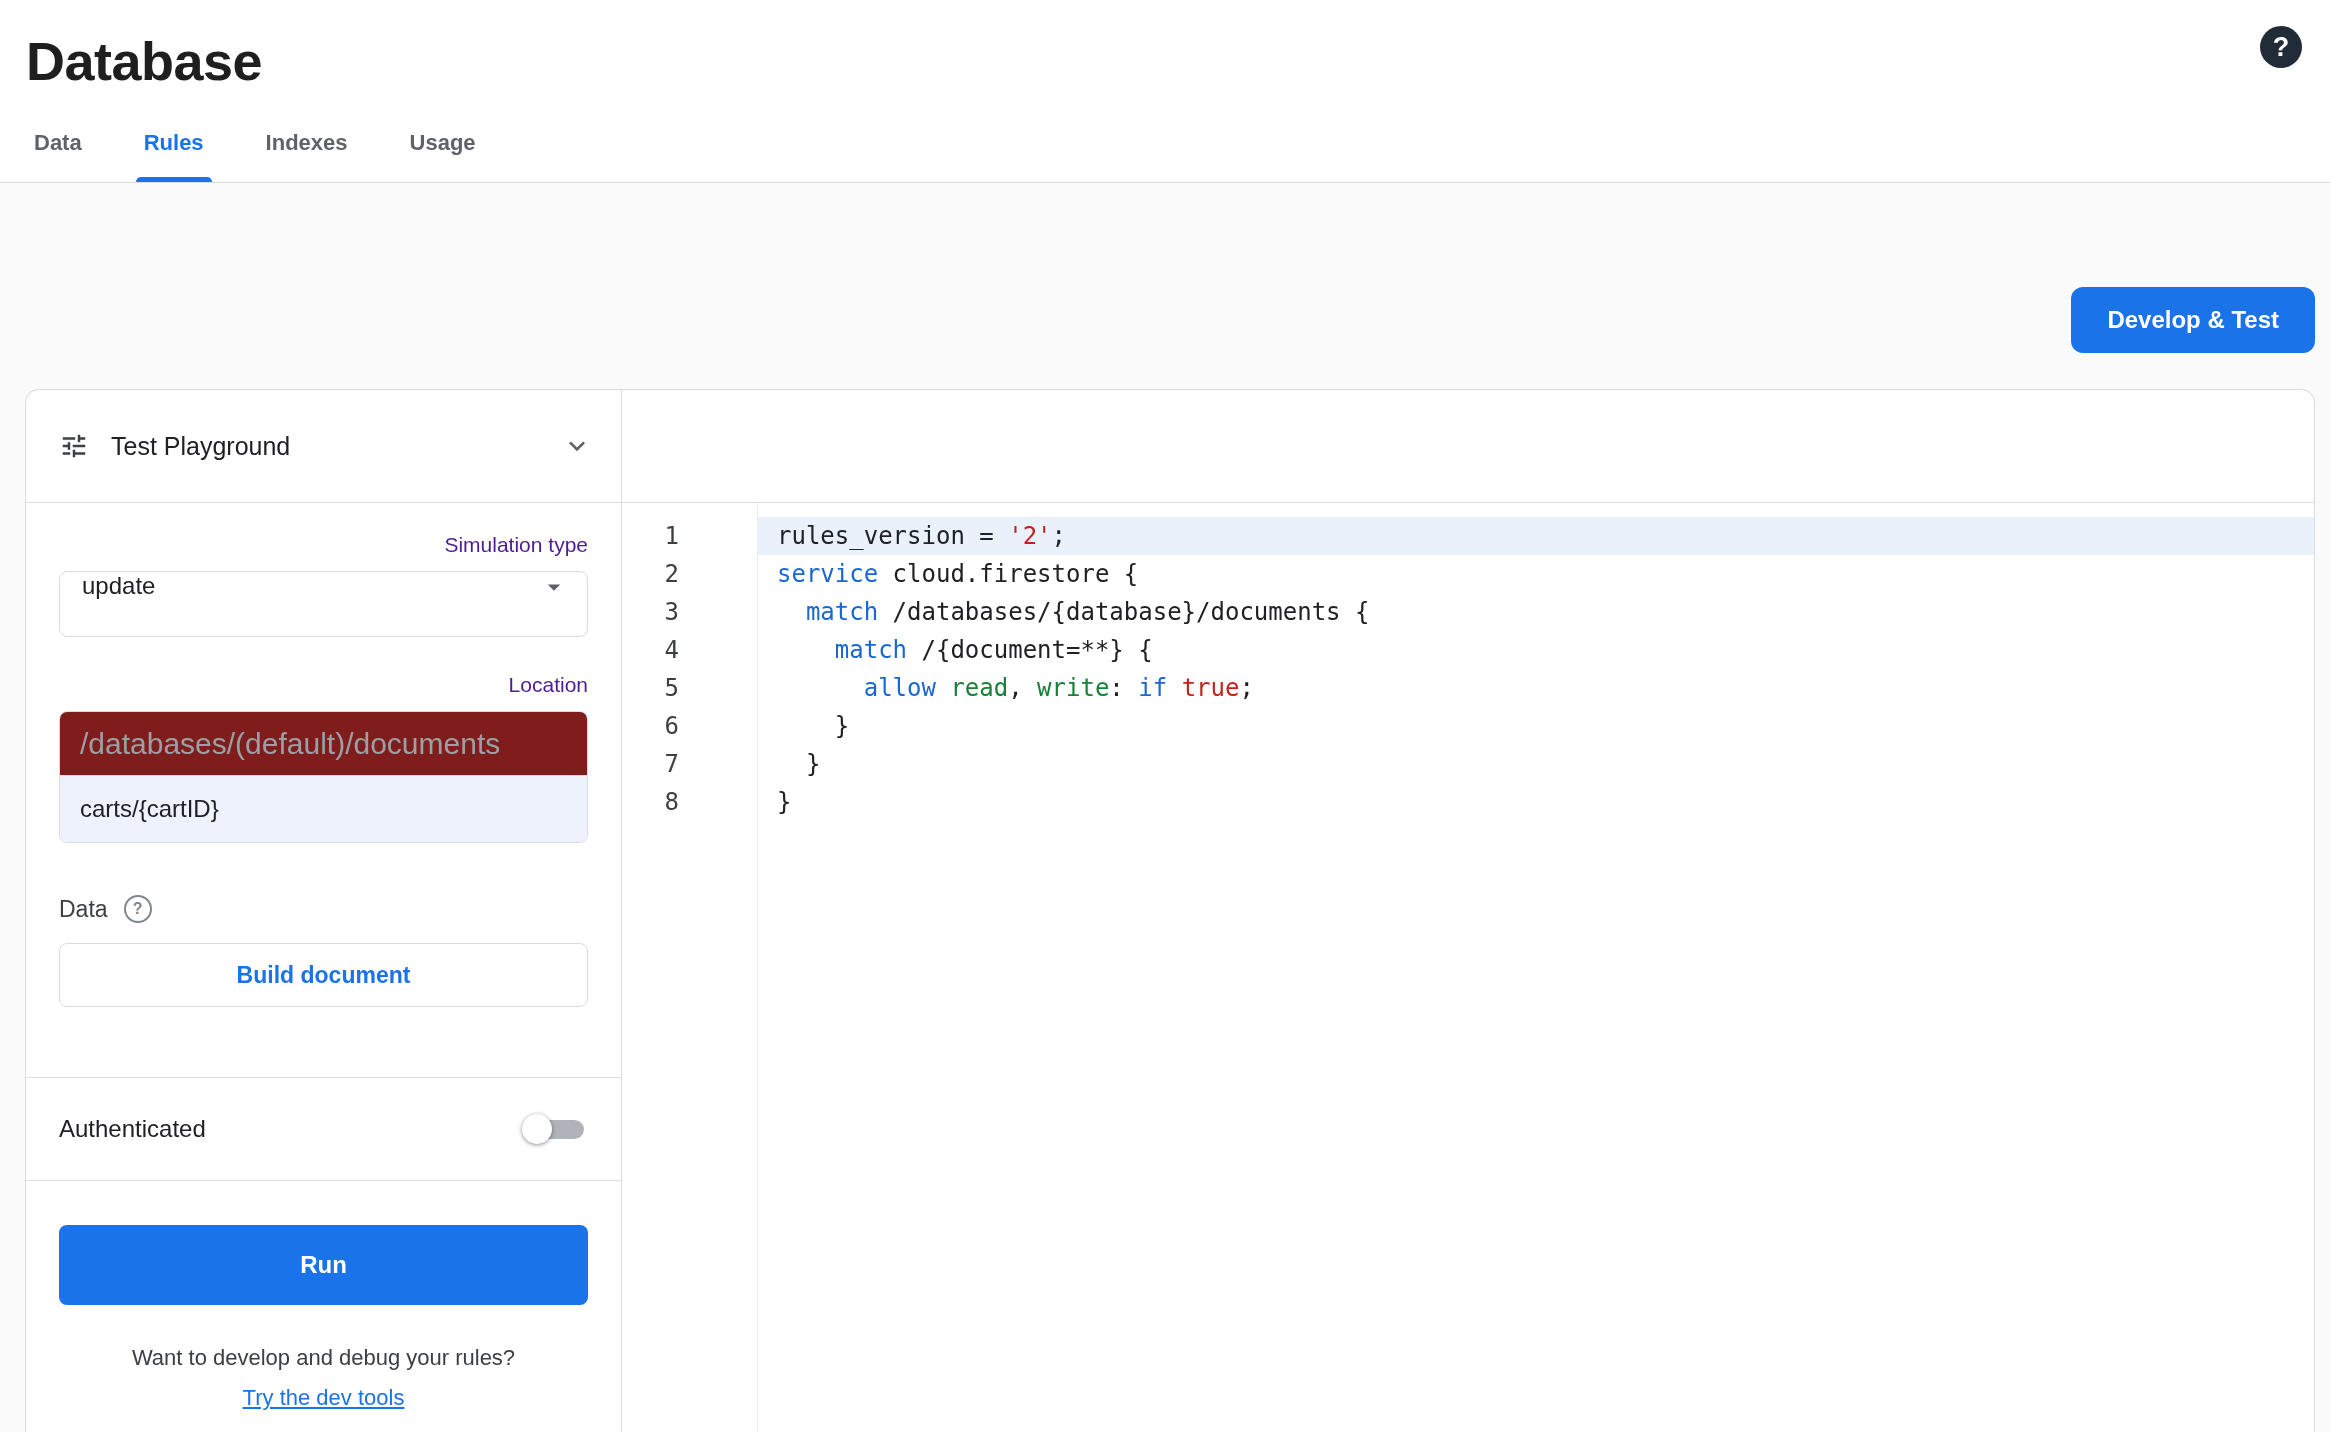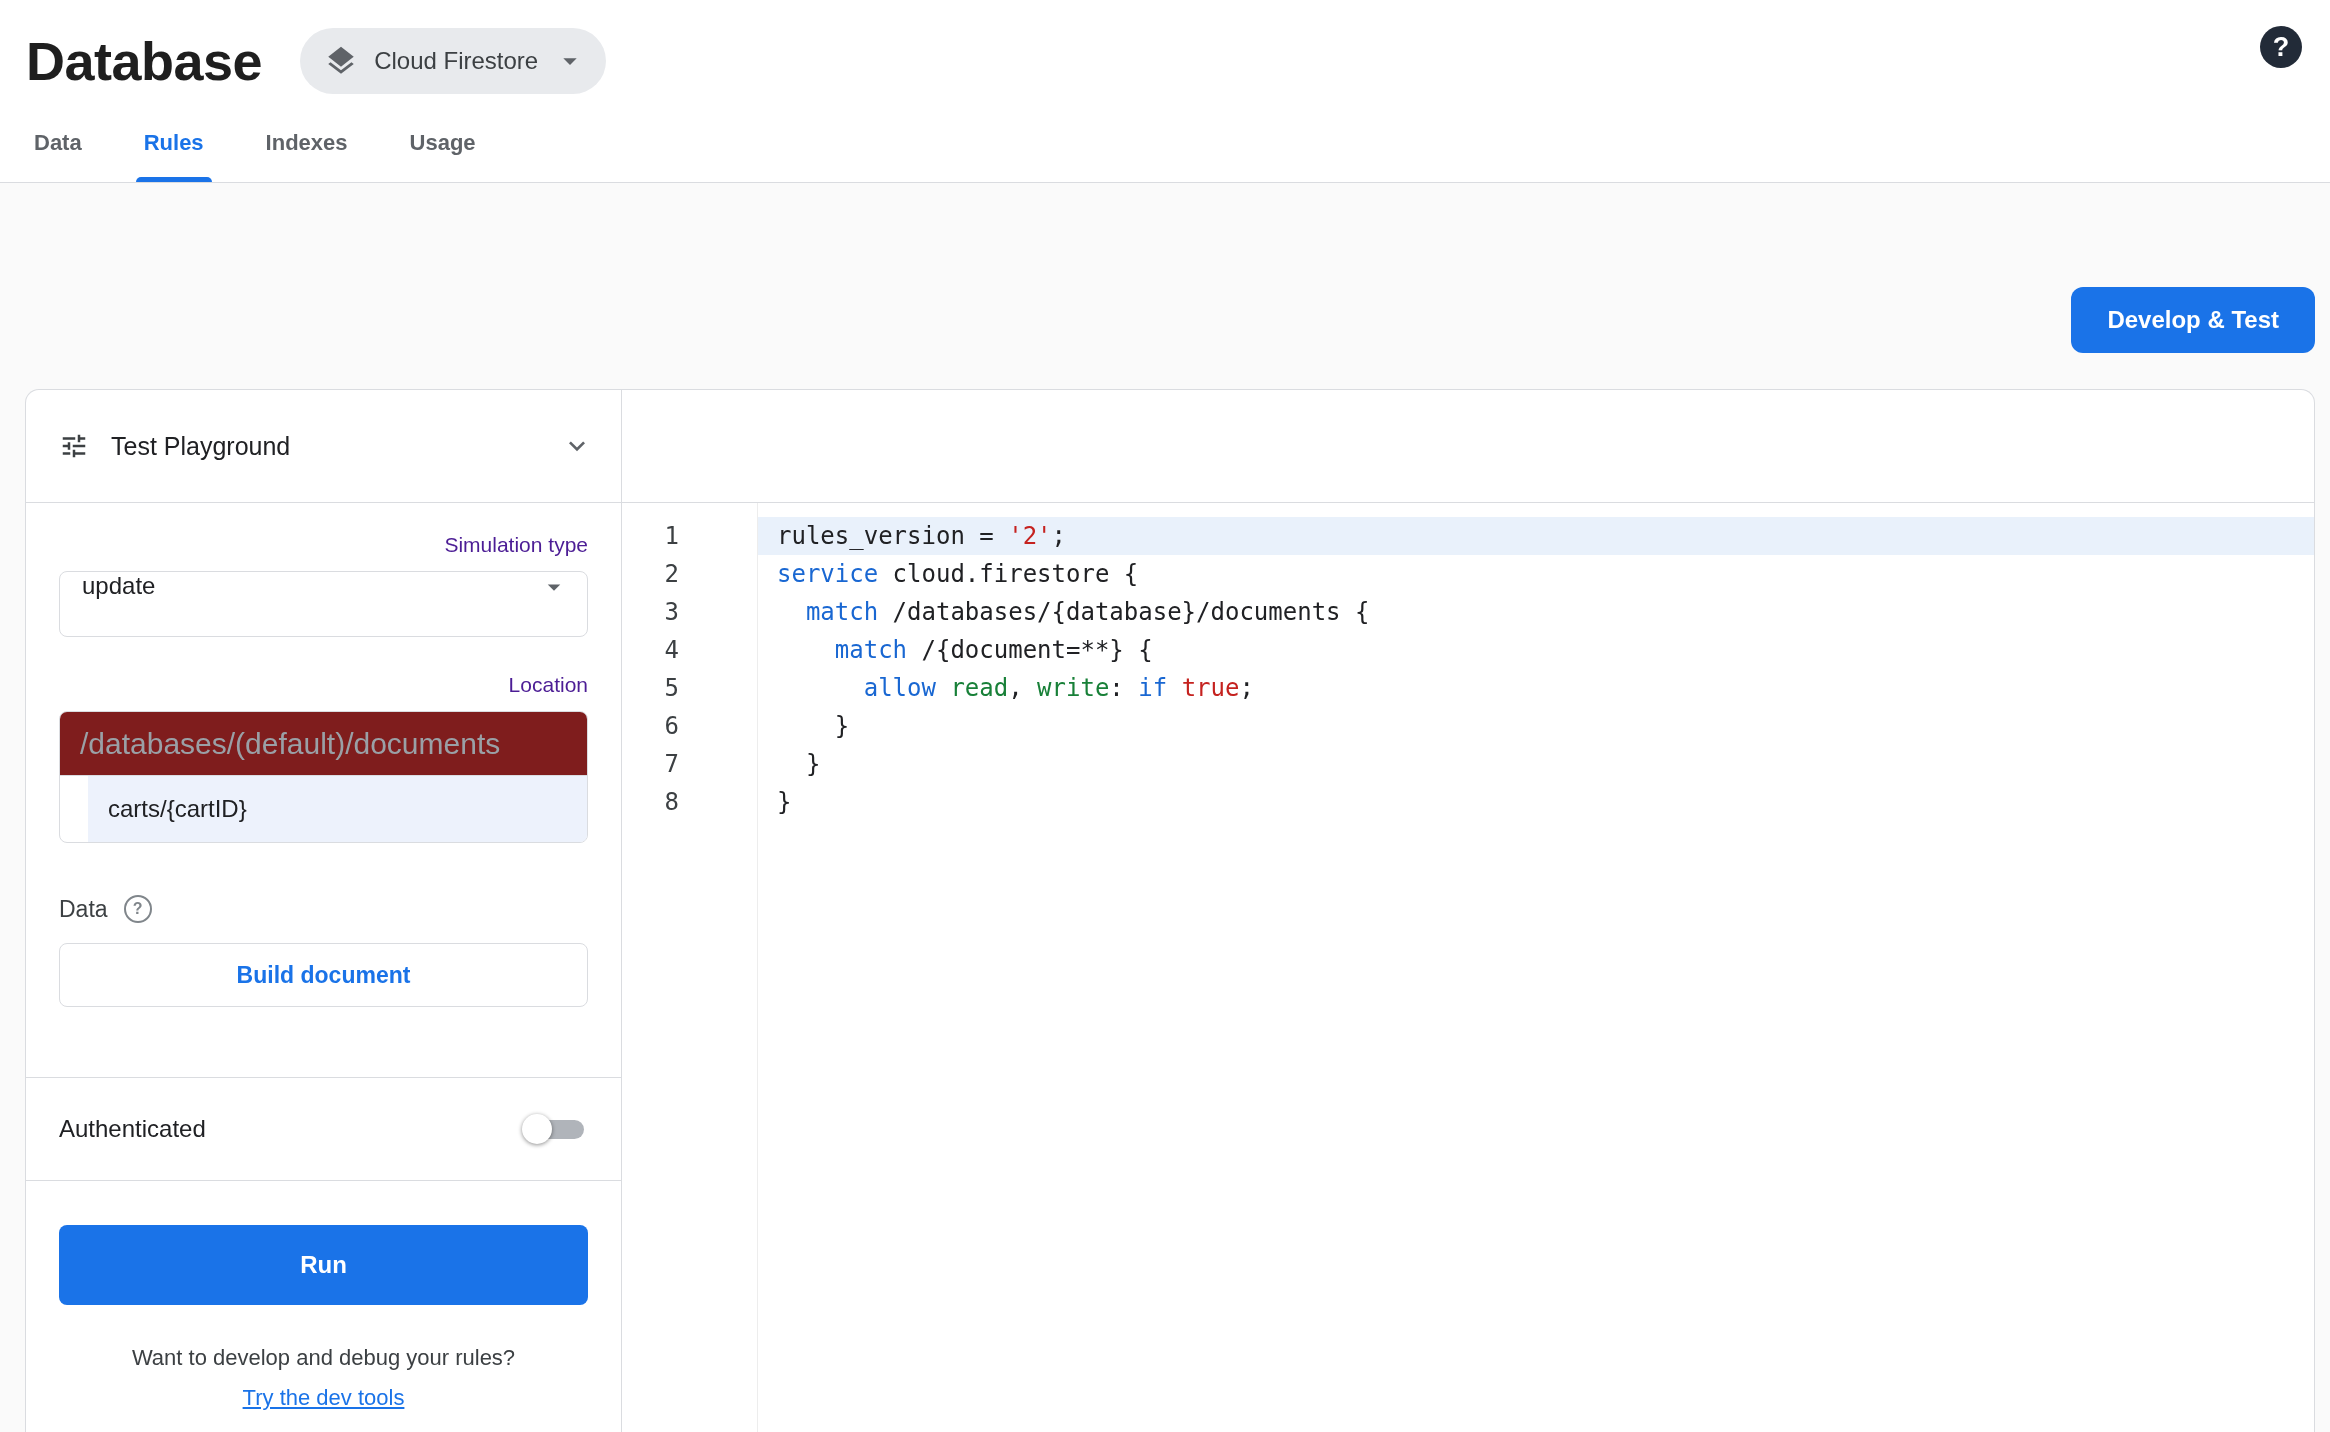--- a/index.html
+++ b/index.html
@@ -55,21 +55,21 @@
   .field-label { margin-top:30px; font-size:21px; color:#4c1d95;text-align:right; }
   .select {
     margin-top:14px; height:66px; border:1px solid #dadce0; border-radius:8px;
     display:flex; align-items:flex-start; padding:0 18px 0 22px; cursor:pointer; background:#fff;
   }
   .select .select-value { flex:1; font-size:24px; color:#202124; }
   .loc-group { margin-top:14px; border:1px solid #dadce0; border-radius:8px; overflow:hidden; }
   .loc-prefix { height:64px; display:flex; align-items:center; padding:0 20px; font-size:30px; color:#9aa0a6; background:#7f1d1d; border-bottom:1px solid #dadce0; white-space:nowrap; }
   .loc-value-input {
     display:block; width:100%; height:66px; border:none; outline:none; background:#edf2fc;
-    font-family:inherit; font-size:24px; color:#202124; padding:0 20px;margin-left:28px;
+    font-family:inherit; font-size:24px; color:#202124; padding:0 20px;
   }
   .data-row { margin-top:52px; display:flex; align-items:center; gap:16px; }
   .data-row .data-label { font-size:23px; color:#3c4043; }
   .circle-help {
     width:28px; height:28px; border:2px solid #80868b; border-radius:50%;
     display:flex; align-items:center; justify-content:center;
     font-size:16px; font-weight:700; color:#80868b; cursor:pointer;
   }
   .btn-outline {
     margin-top:20px; width:100%; height:64px; background:#fff; border:1px solid #dadce0;
@@ -110,33 +110,20 @@
 
   .icon { display:inline-flex; align-items:center; justify-content:center; }
 </style>
 </head>
 <body>
 
 <header class="app-header">
   <div class="header-top">
     <h1 class="page-title">Database</h1>
 
-    <div class="product-pill">
-      <span class="icon">
-        <svg width="34" height="34" viewBox="0 0 24 24">
-            <path fill="#5f6368" d="M11.99 18.54l-7.37-5.73L3 14.07l9 7 9-7-1.63-1.27-7.38 5.74zM12 16l7.36-5.73L21 9l-9-7-9 7 1.63 1.27L12 16z"></path>
-          </svg>
-      </span>
-      <span class="pill-label">Cloud Firestore</span>
-      <span class="icon">
-        <svg width="32" height="32" viewBox="0 0 24 24">
-            <path fill="#5f6368" d="M7 10l5 5 5-5z"></path>
-          </svg>
-      </span>
-    </div>
 
     <div class="help-btn">
       <span>?</span>
     </div>
   </div>
 
   <nav class="tabs">
     <div class="tab">Data</div>
     <div class="tab active">Rules</div>
     <div class="tab">Indexes</div>

